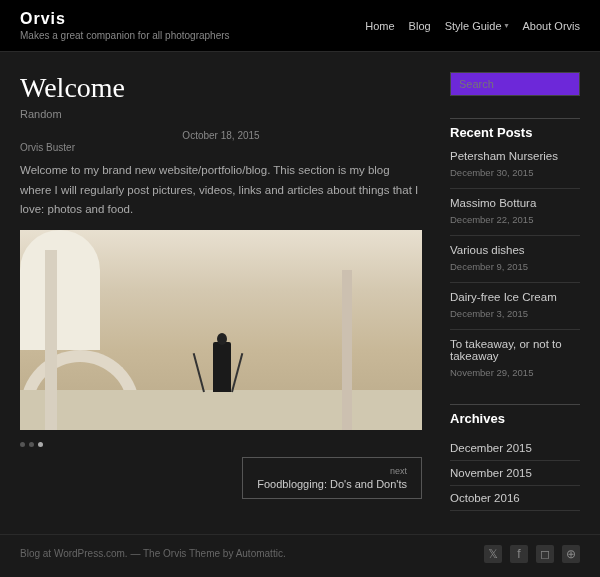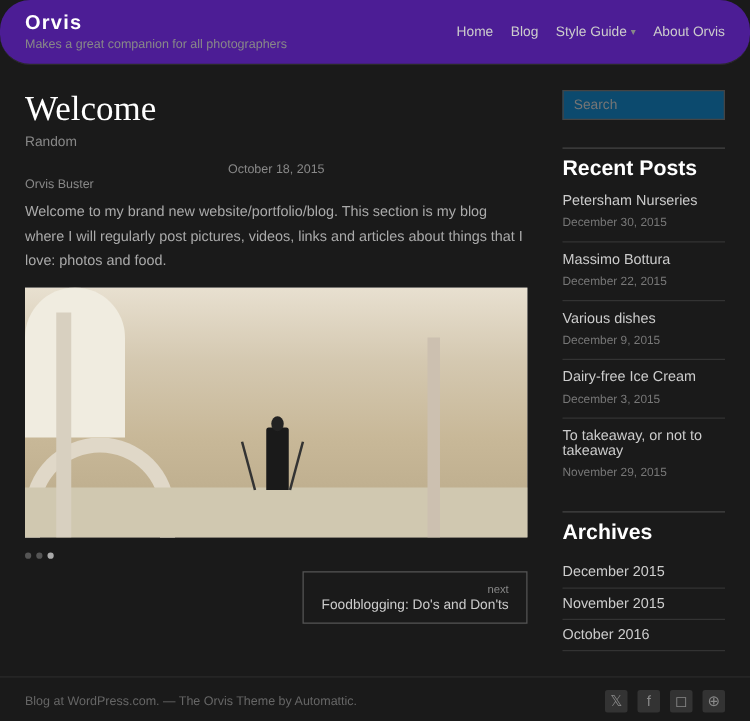--- a/index.html
+++ b/index.html
@@ -7,27 +7,26 @@
       background-color: #1a1a1a;
       color: #ccc;
       font-family: Georgia, 'Times New Roman', serif;
       font-size: 13px;
       min-height: 577px;
       width: 600px;
     }
 
     
     #header {
-      background: #4c1d95;
+      background: #000000;
       display: flex;
       align-items: center;
       justify-content: space-between;
       padding: 10px 20px;
       border-bottom: 1px solid #2a2a2a;
-      border-radius: 24px;
     }
     #site-title-area {}
     #site-title {
       color: #fff;
       font-size: 16px;
       font-weight: bold;
       letter-spacing: 1px;
       font-family: Arial, sans-serif;
     }
     #site-tagline {
@@ -241,39 +240,39 @@
     }
 
     
     #sidebar {
       width: 130px;
       flex-shrink: 0;
     }
 
     #search-box {
       width: 100%;
-      background: #0c4a6e;
+      background: #6d28d9;
       border: 1px solid #444;
       color: #aaa;
       padding: 5px 8px;
       font-size: 11px;
       font-family: Arial, sans-serif;
       margin-bottom: 16px;
       outline: none;
     }
 
     .sidebar-divider {
       border: none;
       border-top: 1px solid #444;
       margin: 6px 0;
     }
 
     .sidebar-section-title {
       color: #fff;
-      font-size: 17px;
+      font-size: 13px;
       font-family: Arial, sans-serif;
       font-weight: bold;
       margin-bottom: 10px;
     }
 
     .sidebar-post-item {
       margin-bottom: 8px;
       padding-bottom: 8px;
       border-bottom: 1px solid #333;
     }

